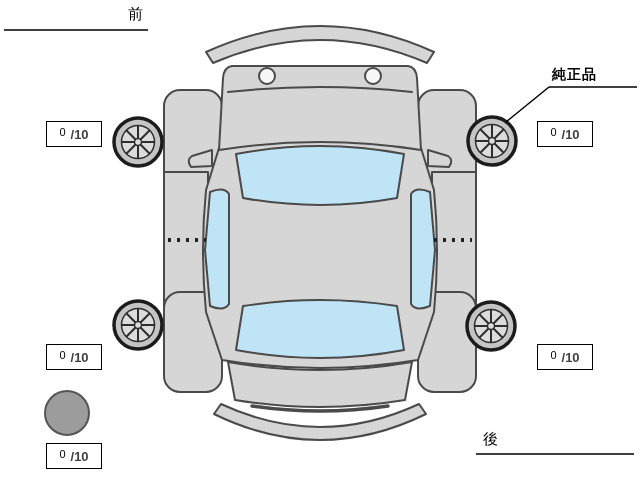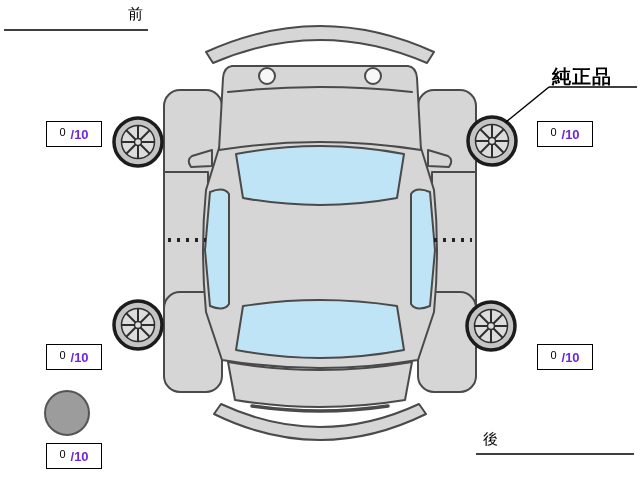--- a/index.html
+++ b/index.html
@@ -22,29 +22,29 @@
   .glasspane{fill:var(--glass);stroke:var(--outline);stroke-width:2;stroke-linejoin:round;}
   .sline{fill:none;stroke:var(--outline);stroke-width:2;stroke-linecap:round;}
   .kline{stroke:var(--line);stroke-width:1.5;}
   .dots{fill:none;stroke:#222;stroke-width:4;stroke-dasharray:3 6;}
   .lamp{fill:#f7f7f7;stroke:var(--outline);stroke-width:2;}
 
   .jp-label{
     position:absolute;color:#000;font-size:15px;line-height:1;
     letter-spacing:1px;white-space:nowrap;
   }
-  .jp-label.bold{font-weight:bold;font-size:19px;}
+  .jp-label.bold{font-weight:bold;font-size:14px;}
 
   .score-box{
     position:absolute;width:56px;height:26px;background:#fff;
     border:1.5px solid #000;box-sizing:border-box;
     display:flex;align-items:center;justify-content:center;gap:5px;
   }
   .score-val{font-size:11px;color:#000;transform:translateY(-2px);}
-  .score-max{font-size:13px;font-weight:bold;color:#6d28d9;}
+  .score-max{font-size:13px;font-weight:bold;color:#404040;}
 </style>
 </head>
 <body>
 
 <div class="stage">
 
   <svg width="640" height="480" viewBox="0 0 640 480">
     <defs>
       <g id="wheel-proto">
         <circle r="24" style="fill:#c4c4c4;stroke:#1c1c1c;stroke-width:3.5"></circle>

